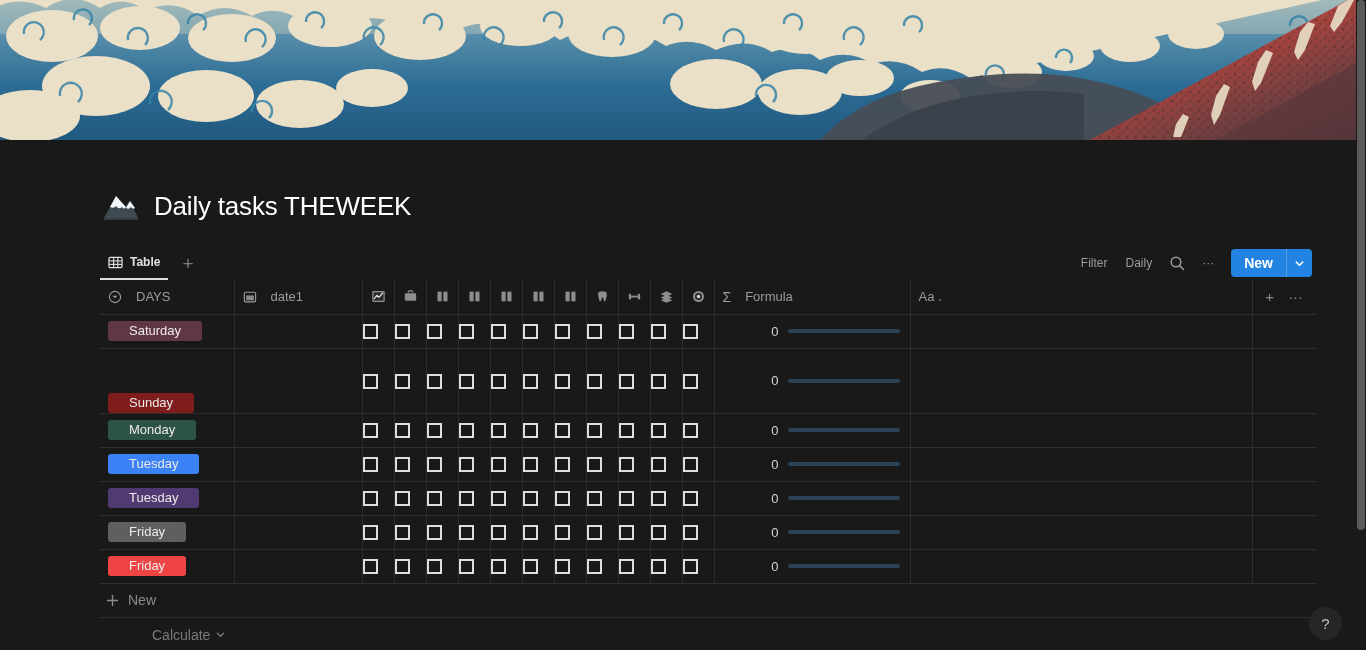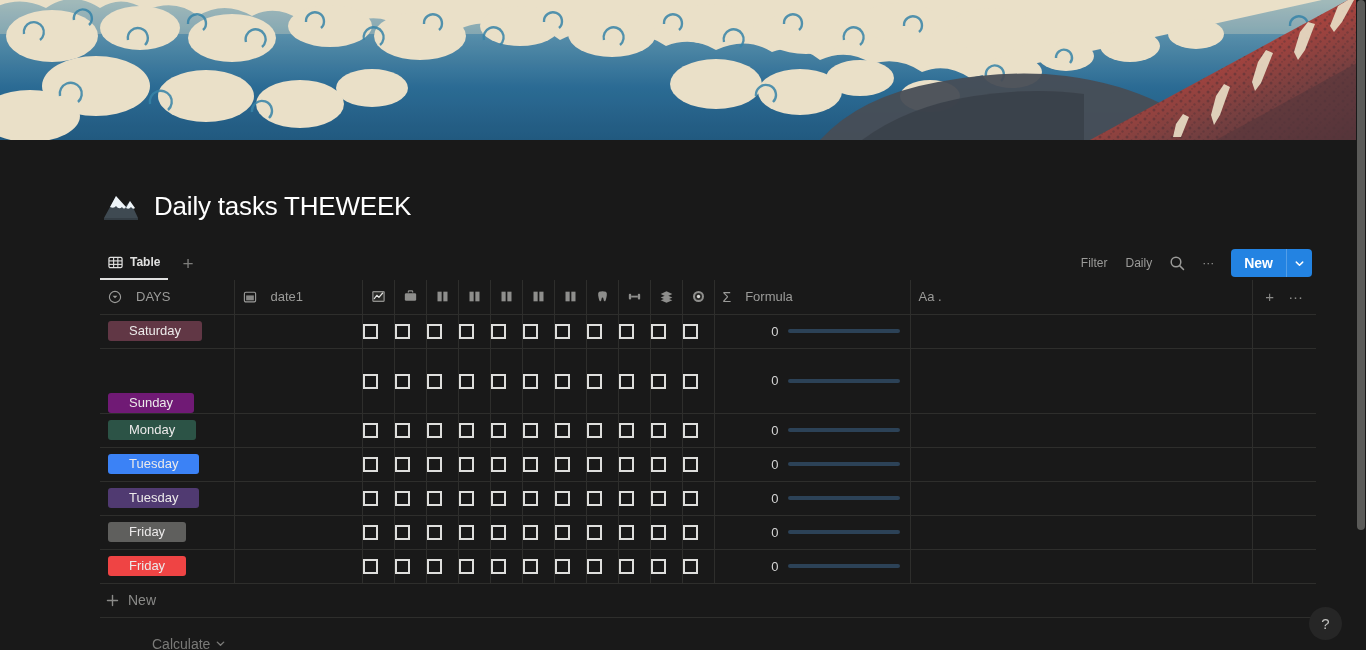--- a/index.html
+++ b/index.html
@@ -120,21 +120,21 @@
 
   
   .newrow {
     display: flex; align-items: center; gap: 9px;
     width: 1212px; height: 34px; padding-left: 6px;
     margin: 0 54px 0 100px;
     font-size: 14px; color: #8a8a88; cursor: pointer;
     border-bottom: 1px solid #2e2e2c;
   }
   .calcrow {
-    display: flex; align-items: flex-end;
+    display: flex; align-items: center;
     width: 1212px; height: 34px;
     margin: 0 54px 0 100px; padding-left: 52px;
   }
   .calc {
     display: flex; align-items: center; gap: 5px;
     font-size: 14px; color: #7a7a78; cursor: pointer;
   }
 
   
   .help {
@@ -499,21 +499,21 @@
               <span class="formula-num">0</span>
               <span class="bar-track"></span>
             </div>
           </td>
           <td></td>
           <td class="end-cell"></td>
         </tr>
 
         <tr>
           <td class="cell-days">
-            <span class="tag" style="background-color: #701a75; margin-top: 44px;">Sunday</span>
+            <span class="tag" style="background-color: #7f1d1d; margin-top: 44px;">Sunday</span>
           </td>
           <td></td>
           <td class="chk-cell"><span class="chk"></span></td>
           <td class="chk-cell"><span class="chk"></span></td>
           <td class="chk-cell"><span class="chk"></span></td>
           <td class="chk-cell"><span class="chk"></span></td>
           <td class="chk-cell"><span class="chk"></span></td>
           <td class="chk-cell"><span class="chk"></span></td>
           <td class="chk-cell"><span class="chk"></span></td>
           <td class="chk-cell"><span class="chk"></span></td>

